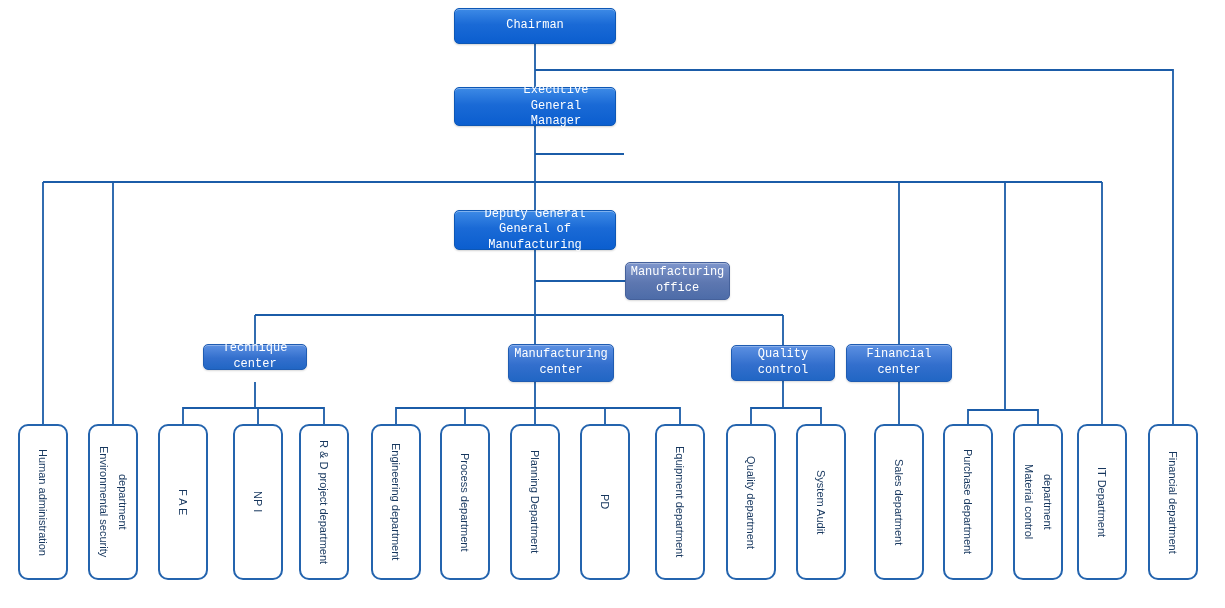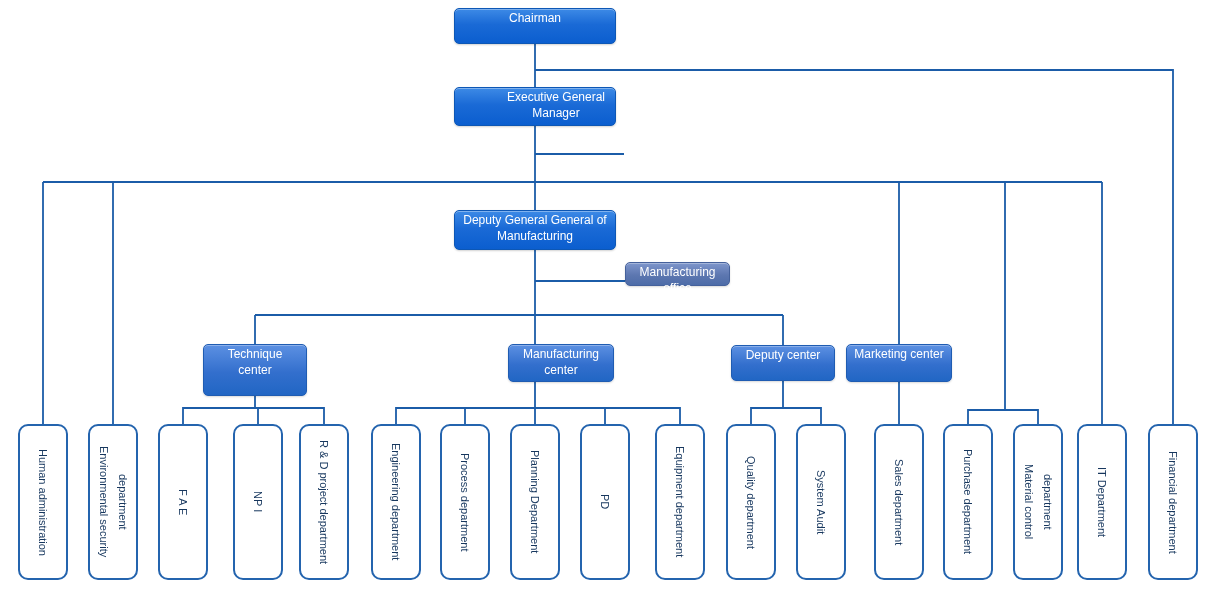--- a/index.html
+++ b/index.html
@@ -9,28 +9,29 @@
     height: 608px;
     background: #ffffff;
     font-family: "Liberation Sans", sans-serif;
     overflow: hidden;
   }
   .wires { position: absolute; left: 0; top: 0; }
   .node {
     position: absolute;
     box-sizing: border-box;
     display: flex;
-    align-items: flex-start;
+    align-items: center;
     justify-content: center;
     text-align: center;
     color: #ffffff;
     font-size: 12px;
     line-height: 1.3;
     border-radius: 5px;
     padding: 2px 6px;
+    font-family: Liberation Mono, monospace;
   }
   .lvl1 {
     background: linear-gradient(180deg, #3d8ae6 0%, #1a6ad6 45%, #0b5ecf 100%);
     border: 1px solid #0d57b5;
     box-shadow: inset 0 1px 0 rgba(255,255,255,0.35), 0 1px 2px rgba(0,0,0,0.18);
   }
   .lvl2 {
     background: linear-gradient(180deg, #7e96cc 0%, #5d77b0 55%, #4d6ca8 100%);
     border: 1px solid #45619b;
     box-shadow: inset 0 1px 0 rgba(255,255,255,0.3), 0 1px 2px rgba(0,0,0,0.15);
@@ -95,38 +96,38 @@
 
   <div class="node lvl1" style="left:454px; top:87px; width:162px; height:39px;padding-left:48px;">
     <span>Executive General Manager</span>
   </div>
 
 
   <div class="node lvl1" style="left:454px; top:210px; width:162px; height:40px;">
     <span>Deputy General General of Manufacturing</span>
   </div>
 
-  <div class="node lvl2" style="left:625px; top:262px; width:105px; height:24px;">
+  <div class="node lvl2" style="left:625px; top:262px; width:105px; height:38px;">
     <span>Manufacturing office</span>
   </div>
 
-  <div class="node lvl3" style="left:203px; top:344px; width:104px; height:52px;">
+  <div class="node lvl3" style="left:203px; top:344px; width:104px; height:26px;">
     <span>Technique center</span>
   </div>
 
   <div class="node lvl3" style="left:508px; top:344px; width:106px; height:38px;">
     <span>Manufacturing center</span>
   </div>
 
   <div class="node lvl3" style="left:731px; top:345px; width:104px; height:36px;">
-    <span>Deputy center</span>
+    <span>Quality control</span>
   </div>
 
   <div class="node lvl3" style="left:846px; top:344px; width:106px; height:38px;">
-    <span>Marketing center</span>
+    <span>Financial center</span>
   </div>
 
   <div class="dept" style="left:18px;">
     <span>Human administration</span>
   </div>
   <div class="dept" style="left:88px;">
     <span>Environmental security department</span>
   </div>
   <div class="dept" style="left:158px;">
     <span>F A E</span>

